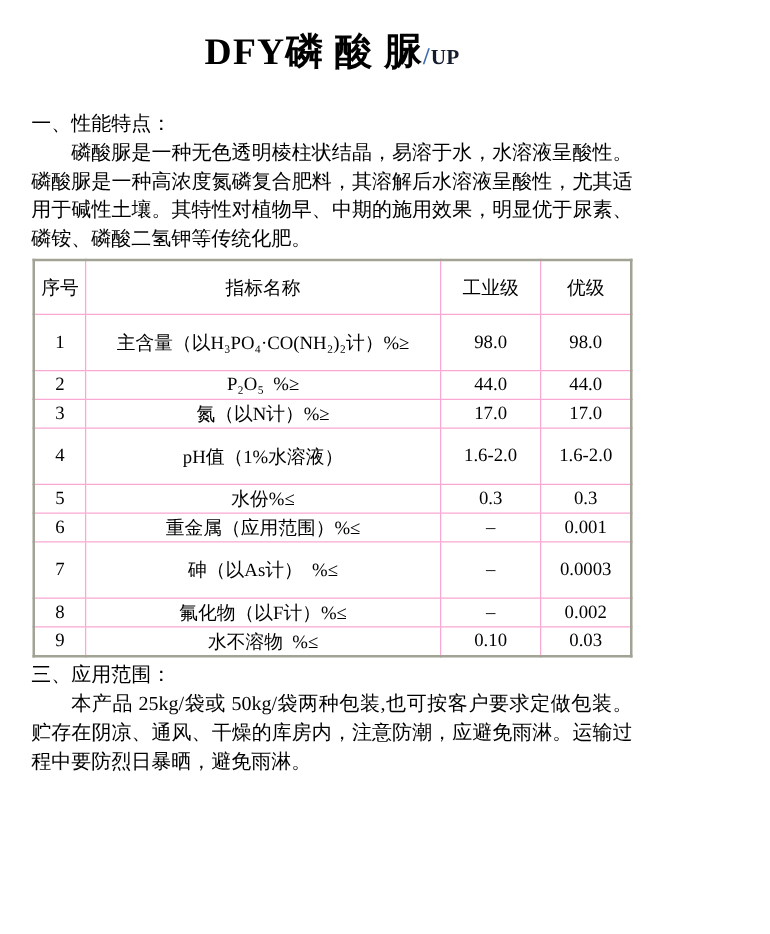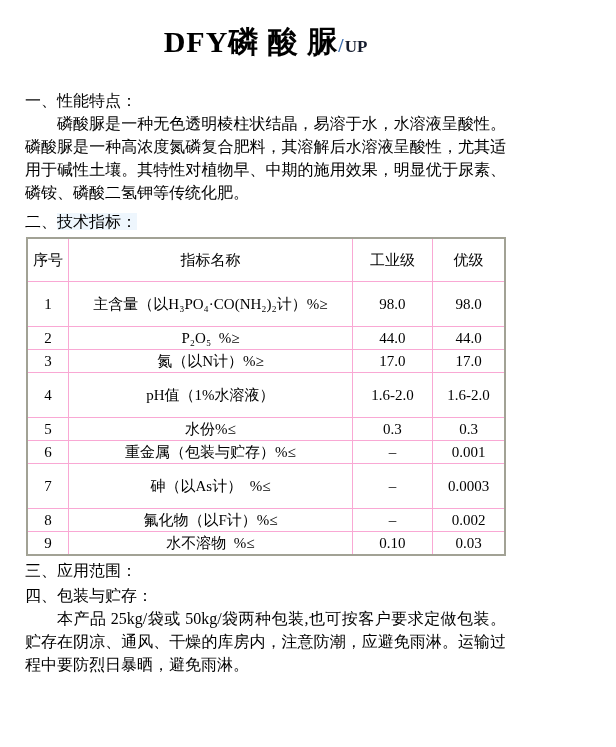--- a/index.html
+++ b/index.html
@@ -78,21 +78,20 @@
 <body>
 
 <div class="page">
 
   <h1 class="title"><span>DFY磷 酸 脲</span><span class="slash">/</span><span class="suffix">UP</span></h1>
 
 
   <div class="heading h1">一、性能特点：</div>
   <p class="body-text">磷酸脲是一种无色透明棱柱状结晶，易溶于水，水溶液呈酸性。磷酸脲是一种高浓度氮磷复合肥料，其溶解后水溶液呈酸性，尤其适用于碱性土壤。其特性对植物早、中期的施用效果，明显优于尿素、磷铵、磷酸二氢钾等传统化肥。</p>
 
-  <div class="heading h2"><span>二、</span><span class="hl">技术指标：</span></div>
 
   <table class="spec">
     <colgroup>
       <col class="col-no">
         <col class="col-name">
         <col class="col-ind">
         <col class="col-pre">
     </colgroup>
     <tbody>
         <tr class="hdr">
@@ -126,21 +125,21 @@
       <td>1.6-2.0</td>
     </tr>
     <tr class="short">
       <td>5</td>
       <td>水份%≤</td>
       <td>0.3</td>
       <td>0.3</td>
     </tr>
     <tr class="short">
       <td>6</td>
-      <td>重金属（包装与贮存）%≤</td>
+      <td>重金属（应用范围）%≤</td>
       <td>–</td>
       <td>0.001</td>
     </tr>
     <tr class="tall">
       <td>7</td>
       <td>砷（以As计）  %≤</td>
       <td>–</td>
       <td>0.0003</td>
     </tr>
     <tr class="short">
@@ -153,16 +152,15 @@
       <td>9</td>
       <td>水不溶物  %≤</td>
       <td>0.10</td>
       <td>0.03</td>
     </tr>
   </tbody>
     </table>
 
   <div class="heading h3">三、应用范围：</div>
 
-  <div class="heading h4">四、包装与贮存：</div>
   <p class="body-text">本产品 25kg/袋或 50kg/袋两种包装,也可按客户要求定做包装。贮存在阴凉、通风、干燥的库房内，注意防潮，应避免雨淋。运输过程中要防烈日暴晒，避免雨淋。</p>
 
 </div>
 
 </body></html>

